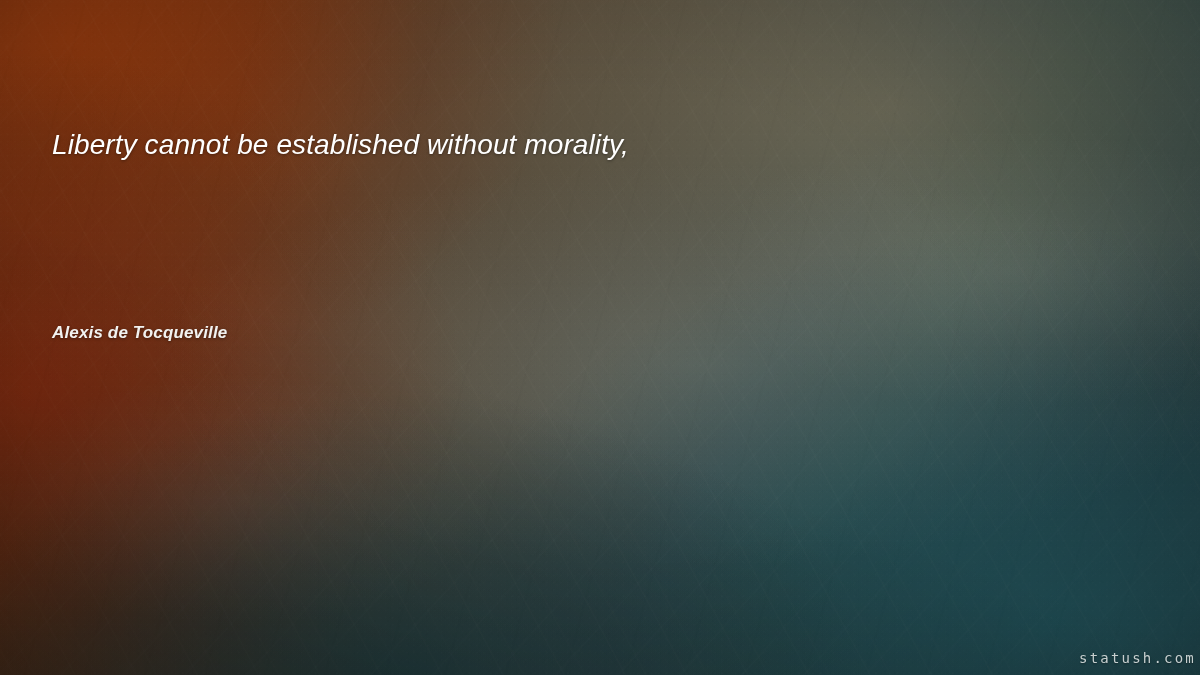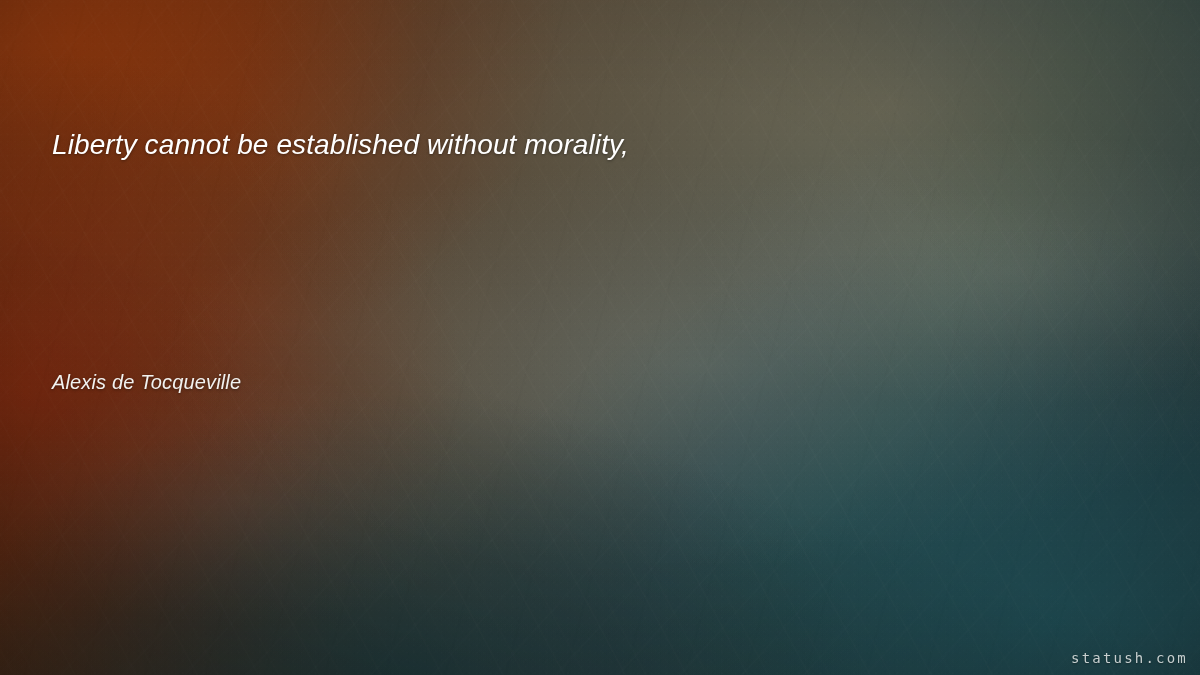--- a/index.html
+++ b/index.html
@@ -173,32 +173,31 @@
     color: #ffffff;
     letter-spacing: 0.1px;
     white-space: nowrap;
     text-shadow: 0 1px 3px rgba(0,0,0,0.38);
   }
 
   .author {
     position: absolute;
     left: 52px;
     top: 323px;
-    font-size: 20px;
+    font-size: 17px;
     font-style: italic;
-    font-weight: 400;
+    font-weight: 700;
     color: #f2f2f0;
     letter-spacing: 0.15px;
     text-shadow: 0 1px 3px rgba(0,0,0,0.40);
-    margin-top: 48px;
   }
 
   .watermark {
     position: absolute;
-    right: 12px;
+    right: 4px;
     bottom: 9px;
     font-family: "DejaVu Sans Mono", "Liberation Mono", monospace;
     font-size: 14px;
     font-weight: 400;
     color: #d6dcdb;
     letter-spacing: 2.2px;
     opacity: 0.92;
     text-shadow: 0 1px 2px rgba(0,0,0,0.35);
   }
 </style>

